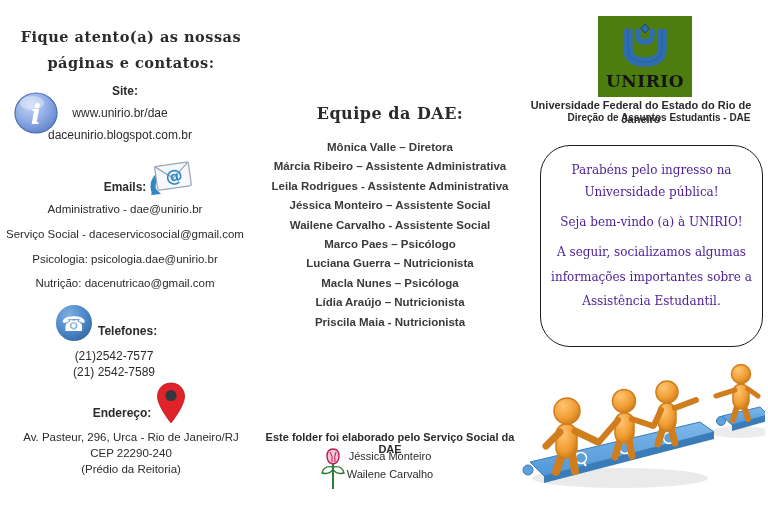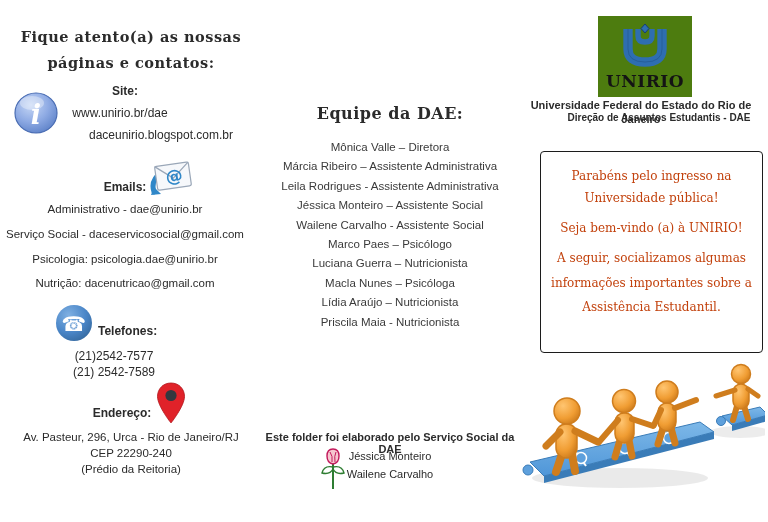--- a/index.html
+++ b/index.html
@@ -10,48 +10,48 @@
   .abs{position:absolute;}
   .ctr{text-align:center;}
   .bold{font-weight:bold;}
   
   #left-col{left:0;top:0;width:262px;height:522px;}
   .hand{font-family:"DejaVu Serif",serif;font-weight:bold;letter-spacing:.5px;}
   #left-title{left:6px;top:24px;width:250px;font-size:14.5px;line-height:26px;}
   #site-label{left:0;top:84px;width:250px;font-size:12px;}
   #info-icon{left:12px;top:88px;}
   #site-url-1{left:0;top:106px;width:240px;font-size:12px;}
-  #site-url-2{left:0;top:128px;width:240px;font-size:12px;padding-left:41px;}
+  #site-url-2{left:0;top:128px;width:240px;font-size:12px;}
   #emails-label{left:0;top:180px;width:250px;font-size:12px;}
   #email-icon{left:148px;top:154px;}
   .email-line{left:0;width:250px;font-size:11.5px;}
   #phone-icon{left:55px;top:304px;}
   #phones-label{left:98px;top:324px;font-size:12px;}
   .phone-line{left:0;width:228px;font-size:12px;}
   #pin-icon{left:156px;top:382px;}
   #address-label{left:0;top:406px;width:244px;font-size:12px;}
   .addr-line{left:0;width:262px;font-size:11.5px;}
   
   #mid-col{left:266px;top:0;width:248px;height:522px;}
   #mid-title{left:0;top:104px;width:248px;font-size:16px;}
-  #team-list{left:-20px;top:138px;width:288px;}
+  #team-list{left:-20px;top:138px;width:288px;font-weight:bold;}
   .team-item{height:19.4px;line-height:19.4px;font-size:11.5px;text-align:center;color:#3a3a3a;}
   #mid-footer{left:-12px;top:431px;width:272px;font-size:11px;}
   #flower-icon{left:54px;top:447px;}
   #credit-1{left:0;top:450px;width:248px;font-size:11px;}
   #credit-2{left:0;top:468px;width:248px;font-size:11px;}
   
   #right-col{left:514px;top:0;width:254px;height:522px;}
   #logo-box{left:84px;top:16px;width:94px;height:81px;background:#4d7c0f;
     display:flex;flex-direction:column;align-items:center;justify-content:center;}
   #logo-word{font-family:"DejaVu Serif",serif;font-weight:bold;font-size:17px;color:#141414;letter-spacing:.5px;margin-top:2px;}
   #univ-line{left:2px;top:98px;width:250px;font-size:11px;line-height:14px;}
   #dept-line{left:20px;top:112px;width:250px;font-size:10px;}
-  #welcome-box{left:26px;top:151px;width:221px;height:200px;border:1.5px solid #1c1c1c;border-radius:4px;
-    font-family:"DejaVu Serif",serif;font-size:12px;color:#c2410c;}
+  #welcome-box{left:26px;top:145px;width:221px;height:200px;border:1.5px solid #1c1c1c;border-radius:30px;
+    font-family:"DejaVu Serif",serif;font-size:12px;color:#4c1d95;}
   .wl{position:absolute;left:0;width:100%;text-align:center;}
   #wl0{top:17px;} #wl1{top:39px;} #wl2{top:69px;} #wl3{top:99px;} #wl4{top:124px;} #wl5{top:148px;}
   #attention-line{top:168px;font-size:15px;font-weight:bold;letter-spacing:1px;}
   #teamwork{left:6px;top:358px;}
 </style>
 </head>
 <body>
 
 <div id="page">
 

